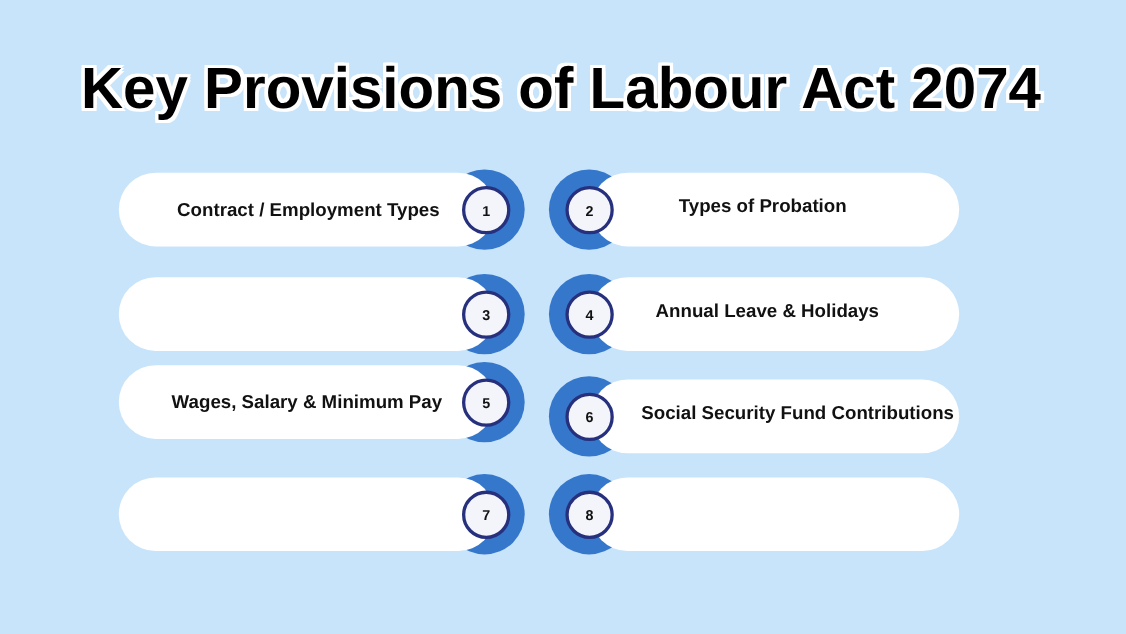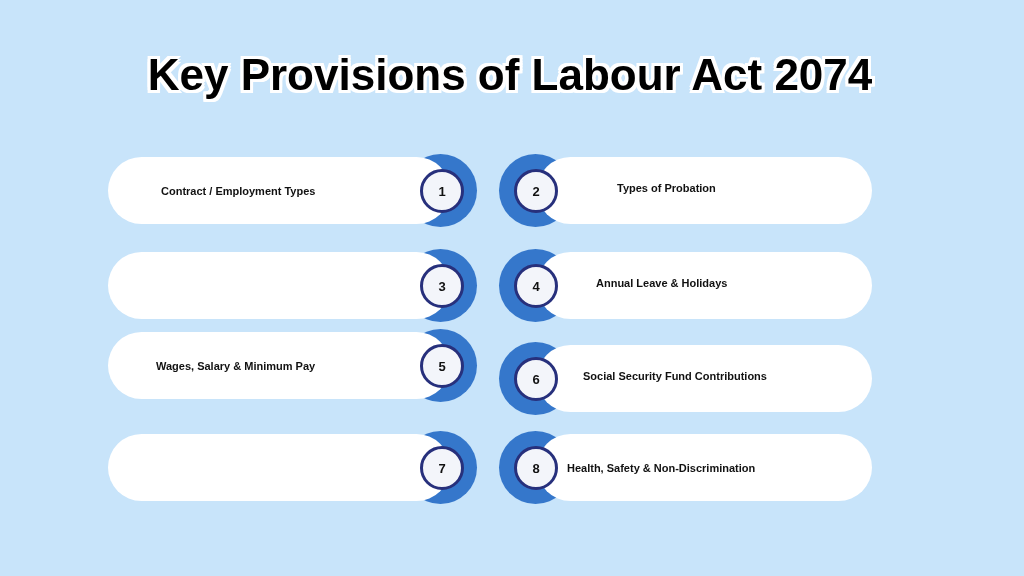--- a/index.html
+++ b/index.html
@@ -5,21 +5,21 @@
   html, body { margin:0; padding:0; }
   body {
     width:1024px; height:576px; overflow:hidden;
     background:#c8e4fa;
     font-family:"Liberation Sans", sans-serif;
     position:relative;
   }
   .title {
     position:absolute; left:0; top:50px; width:1020px;
     text-align:center;
-    font-size:44px; font-weight:bold; color:#000;
+    font-size:53px; font-weight:bold; color:#000;
     letter-spacing:0px;
     text-shadow:
       -3px -3px 0 #fff, 3px -3px 0 #fff, -3px 3px 0 #fff, 3px 3px 0 #fff,
       0 -3px 0 #fff, 0 3px 0 #fff, -3px 0 0 #fff, 3px 0 0 #fff,
       -2px -3px 0 #fff, 2px 3px 0 #fff;
   }
   .item { position:absolute; height:76px; }
   .pill {
     position:absolute; top:4px; height:67px;
     background:#ffffff; border-radius:34px;
@@ -31,21 +31,21 @@
   .badge {
     position:absolute; top:16px; width:38px; height:38px; border-radius:50%;
     background:#f3f5fa; border:3px solid #27307c;
     display:flex; align-items:center; justify-content:center;
     font-size:13px; font-weight:bold; color:#111;
     box-sizing:content-box;
   }
   .label {
     position:absolute; top:4px; height:67px;
     display:flex; align-items:center;
-    font-size:11px; font-weight:bold; color:#111;
+    font-size:17px; font-weight:bold; color:#111;
     white-space:nowrap;
   }
   
   .item.left { left:108px; width:372px; }
   .item.left .ring { left:296px; }
   .item.left .pill { left:0; width:342px; }
   .item.left .badge { left:312px; }
   
   .item.right { left:499px; width:374px; }
   .item.right .ring { left:0; }
@@ -96,15 +96,14 @@
 </div>
 
 <div class="item left" style="top:430px;">
   <div class="ring"></div>
   <div class="pill"></div>
   <div class="badge">7</div>
 </div>
 <div class="item right" style="top:430px;">
   <div class="ring"></div>
   <div class="pill"></div>
-  <div class="label" style="left:68px;">Health, Safety &amp; Non-Discrimination</div>
   <div class="badge">8</div>
 </div>
 
 </body></html>

